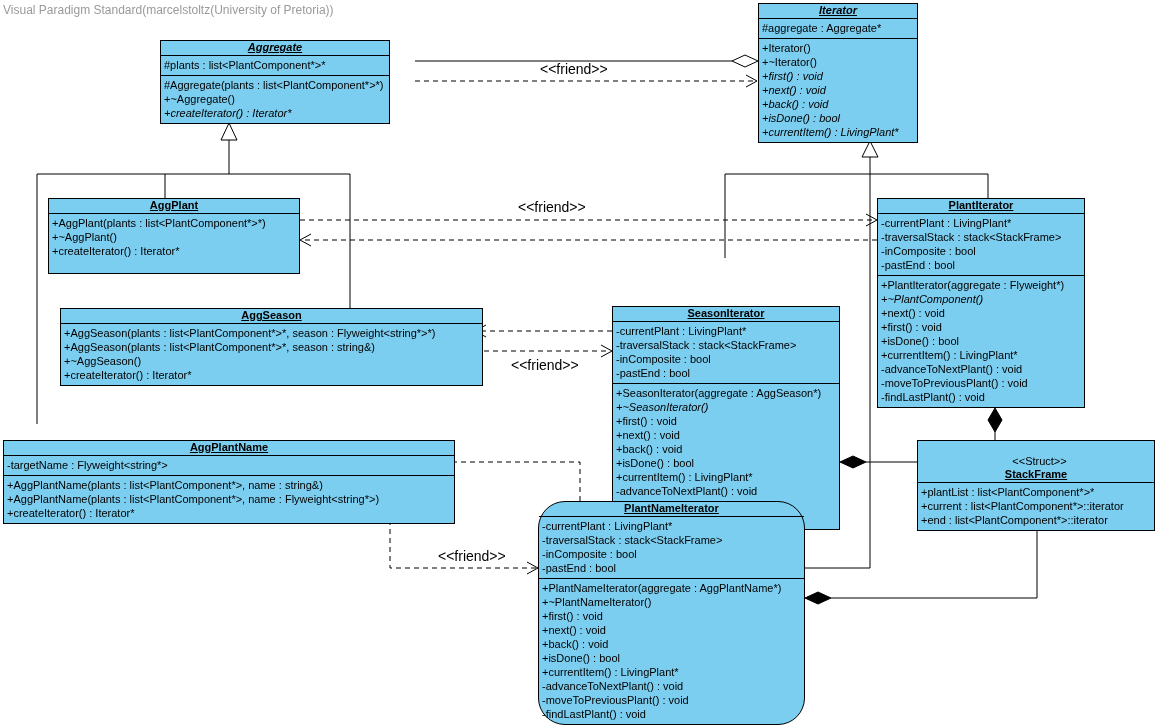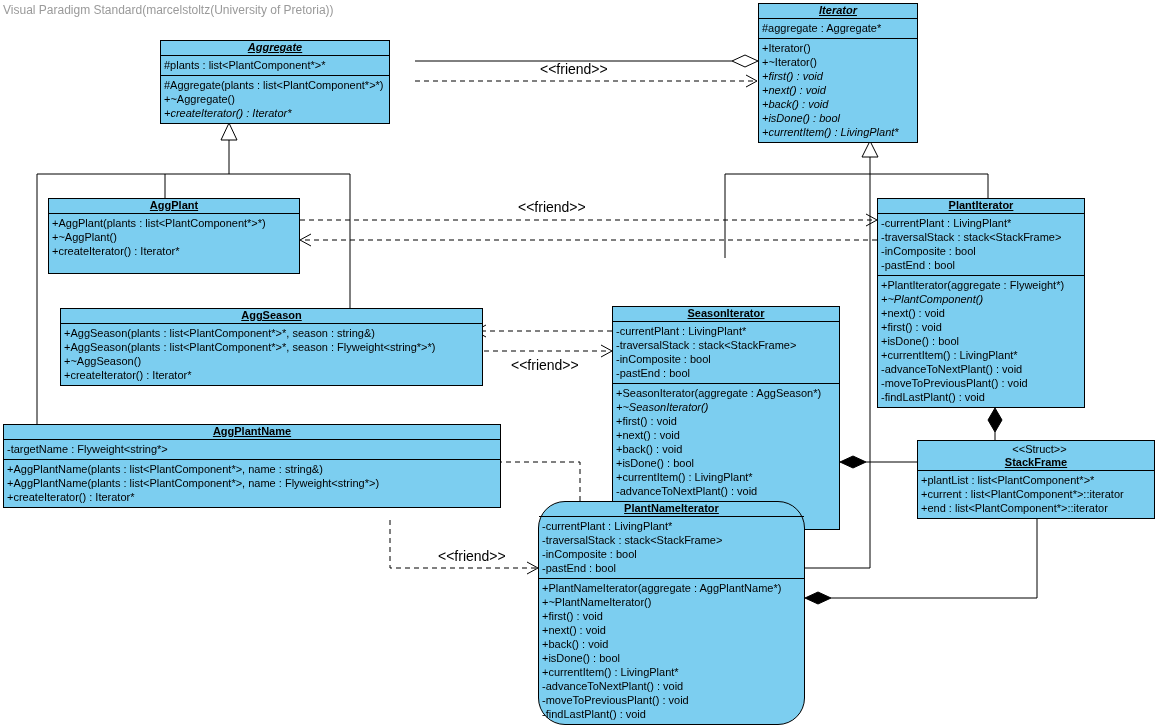--- a/index.html
+++ b/index.html
@@ -4,31 +4,31 @@
 <style>
   html,body{margin:0;padding:0;background:#ffffff;}
   #canvas{position:relative;width:1158px;height:727px;background:#ffffff;overflow:hidden;
           font-family:"Liberation Sans",sans-serif;}
   #watermark{position:absolute;left:3px;top:3px;font-size:12px;color:#9a9a9a;white-space:nowrap;text-align:center;}
   #edges{position:absolute;left:0;top:0;width:1158px;height:727px;}
 
   .uml-class{position:absolute;background:#7CCEF0;border:1px solid #000;box-sizing:border-box;}
   .uml-title{text-align:center;font-weight:bold;font-size:11px;line-height:13px;padding:0 4px 1px;white-space:nowrap;text-decoration:underline;}
   .uml-title.abstract{font-style:italic;}
-  .uml-stereotype{text-align:center;font-weight:normal;font-size:11px;line-height:13px;padding-top:2px;white-space:nowrap;margin-left:7px;}
+  .uml-stereotype{text-align:center;font-weight:normal;font-size:11px;line-height:13px;padding-top:14px;white-space:nowrap;margin-left:7px;}
   .uml-stereotype + .uml-title{padding-top:0;}
   .compartment{border-top:1px solid #000;padding:2px 3px 3px 3px;}
   .member{font-size:11px;line-height:14px;white-space:nowrap;}
   .member.italic{font-style:italic;}
 
   #cls-aggregate       {left:160px;top:40px; width:230px;}
   #cls-iterator        {left:758px;top:3px;  width:160px;}
   #cls-aggplant        {left:48px; top:198px;width:252px;height:76px;}
   #cls-aggseason       {left:44px; top:308px;width:423px;margin-left:16px;}
-  #cls-aggplantname    {left:3px;  top:424px;width:498px;}
+  #cls-aggplantname    {left:3px;  top:440px;width:452px;}
   #cls-seasoniterator  {left:612px;top:258px;width:228px;margin-top:48px;}
   #cls-plantiterator   {left:877px;top:198px;width:208px;}
   #cls-plantnameiterator{left:538px;top:501px;width:267px;border-radius:27px;}
   #cls-stackframe      {left:917px;top:440px;width:238px;}
 
   .edge-label{position:absolute;font-size:14px;line-height:13px;white-space:nowrap;}
   #lbl-friend-1{left:540px;top:63px;}
   #lbl-friend-2{left:518px;top:201px;}
   #lbl-friend-3{left:511px;top:359px;}
   #lbl-friend-4{left:438px;top:550px;}
@@ -146,22 +146,22 @@
     <div class="compartment">
         <div class="member">+AggPlant(plants : list&lt;PlantComponent*&gt;*)</div>
         <div class="member">+~AggPlant()</div>
         <div class="member">+createIterator() : Iterator*</div>
       </div>
   </div>
 
   <div class="uml-class" id="cls-aggseason">
     <div class="uml-title">AggSeason</div>
     <div class="compartment">
+        <div class="member">+AggSeason(plants : list&lt;PlantComponent*&gt;*, season : Flyweight&lt;string*&gt;*)</div>
         <div class="member">+AggSeason(plants : list&lt;PlantComponent*&gt;*, season : string&amp;)</div>
-        <div class="member">+AggSeason(plants : list&lt;PlantComponent*&gt;*, season : Flyweight&lt;string*&gt;*)</div>
         <div class="member">+~AggSeason()</div>
         <div class="member">+createIterator() : Iterator*</div>
       </div>
   </div>
 
   <div class="uml-class" id="cls-aggplantname">
     <div class="uml-title">AggPlantName</div>
     <div class="compartment">
         <div class="member">-targetName : Flyweight&lt;string*&gt;</div>
       </div>

